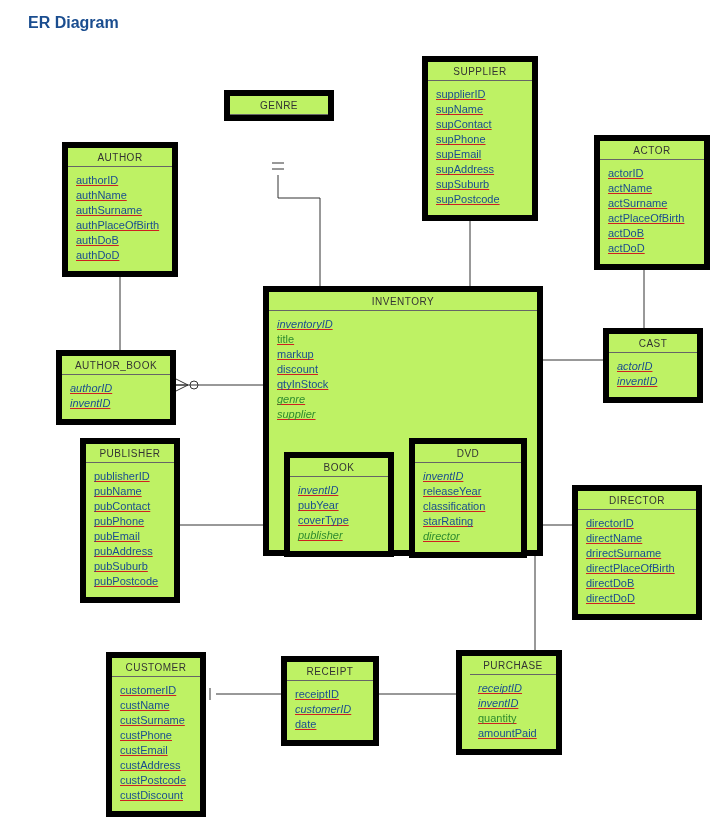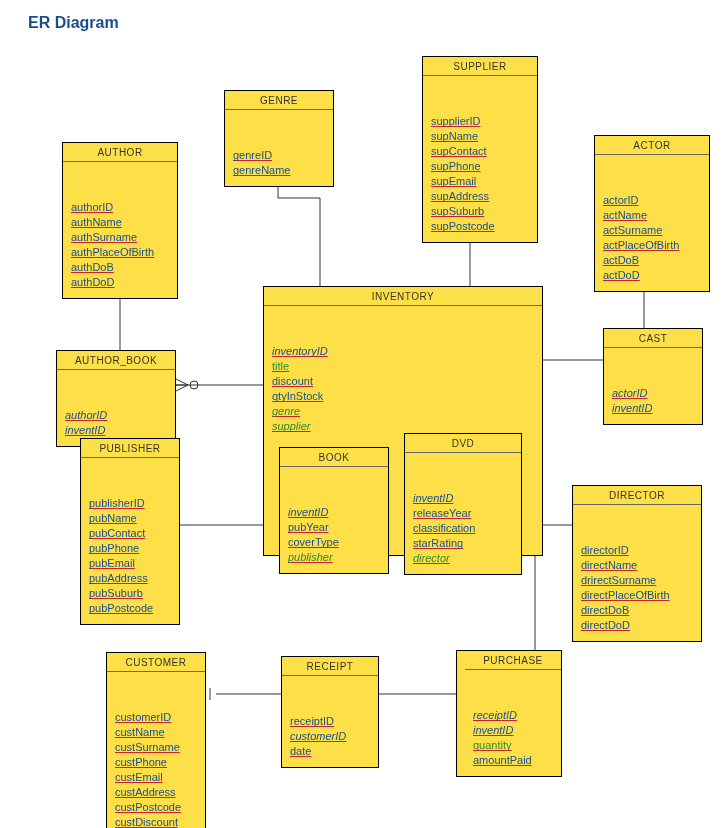--- a/index.html
+++ b/index.html
@@ -17,35 +17,34 @@
   .title {
     position: absolute;
     left: 28px;
     top: 14px;
     color: #1a4d8f;
     font-weight: bold;
     font-size: 16px;
   }
   .entity {
     position: absolute;
-    border: 1px solid #000000;
-    background: #fde047;
+    border: 6px solid #000000;
+    background: #bef264;
     box-sizing: border-box;
   }
   .entity .hdr {
     text-align: center;
     font-size: 10px;
     letter-spacing: 0.5px;
     color: #333;
     padding: 4px 4px 3px 4px;
     border-bottom: 1px solid #666;
   }
   .entity .body {
     padding: 6px 8px 8px 8px;
-    margin-top: 32px;
   }
   .attr {
     display: block;
     font-size: 11px;
     line-height: 15px;
     color: #1a4d8f;
     text-decoration: underline;
     text-decoration-color: #d02020;
     text-decoration-thickness: 1px;
     text-decoration-skip-ink: none;
@@ -167,24 +166,20 @@
   <div class="entity" style="left:56px; top:350px; width:120px;">
     <div class="hdr">AUTHOR_BOOK</div>
     <div class="body">
       <span class="attr fk">authorID</span>
       <span class="attr fk">inventID</span>
     </div>
   </div>
 
   <div class="entity" style="left:224px; top:90px; width:110px;">
     <div class="hdr">GENRE</div>
-    <div class="body">
-      <span class="attr">genreID</span>
-      <span class="attr">genreName</span>
-    </div>
   </div>
 
   <div class="entity" style="left:422px; top:56px; width:116px;">
     <div class="hdr">SUPPLIER</div>
     <div class="body">
       <span class="attr">supplierID</span>
       <span class="attr">supName</span>
       <span class="attr">supContact</span>
       <span class="attr">supPhone</span>
       <span class="attr">supEmail</span>
@@ -212,20 +207,21 @@
       <span class="attr fk">actorID</span>
       <span class="attr fk">inventID</span>
     </div>
   </div>
 
   <div class="entity" style="left:263px; top:286px; width:280px; height:270px;">
     <div class="hdr">INVENTORY</div>
     <div class="body">
       <span class="attr fk">inventoryID</span>
       <span class="attr green">title</span>
+      <span class="attr">markup</span>
       <span class="attr">discount</span>
       <span class="attr">qtyInStock</span>
       <span class="attr fk green">genre</span>
       <span class="attr fk green">supplier</span>
     </div>
 
     <div class="entity" style="left:15px; top:160px; width:110px;">
       <div class="hdr">BOOK</div>
       <div class="body">
         <span class="attr fk">inventID</span>

